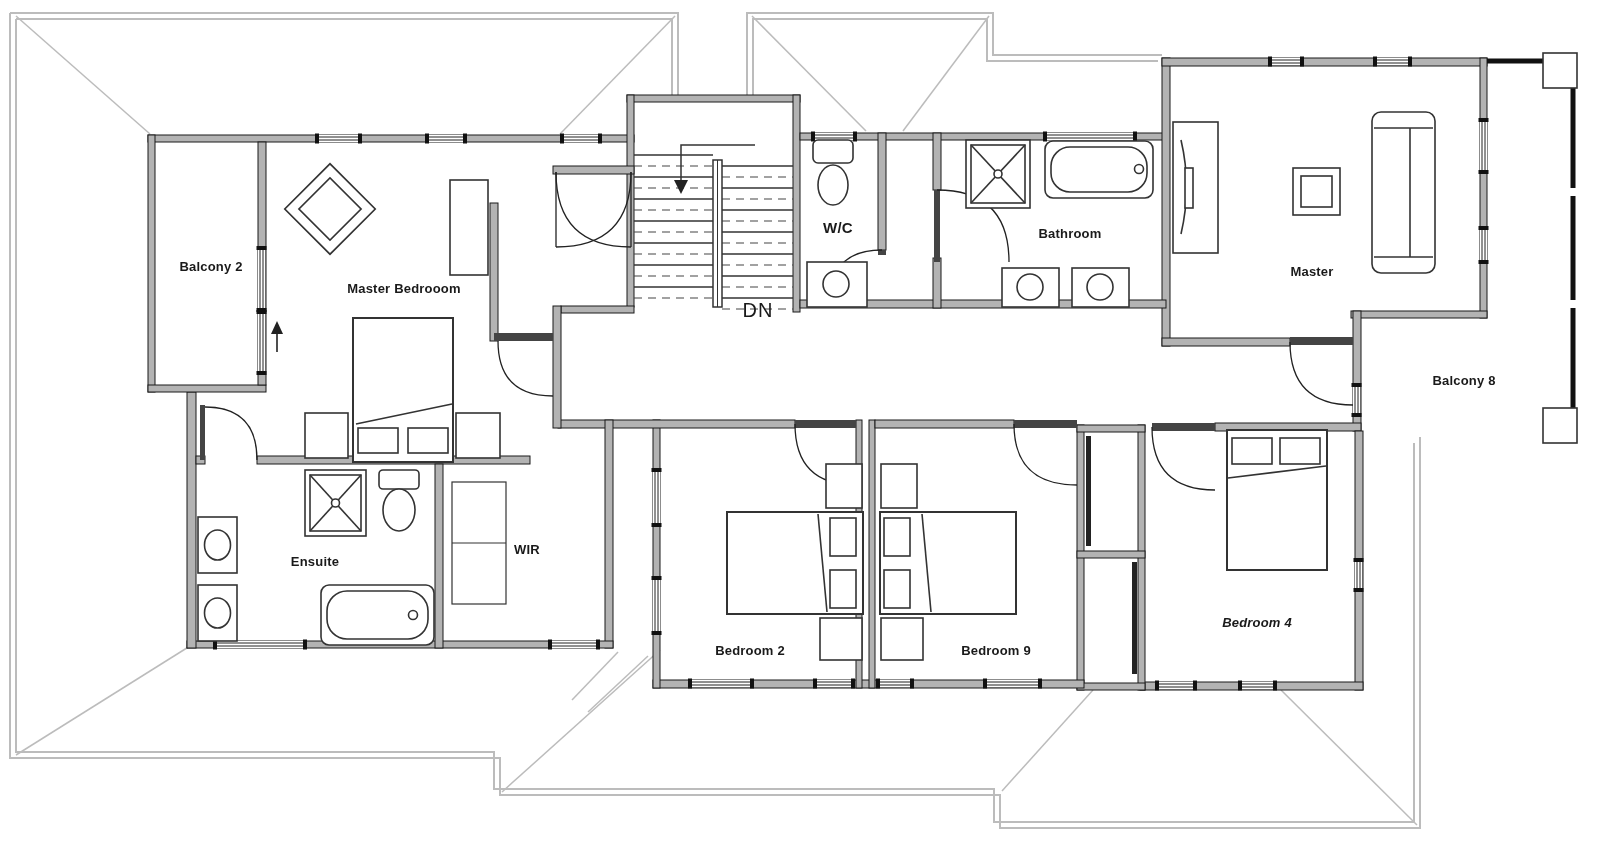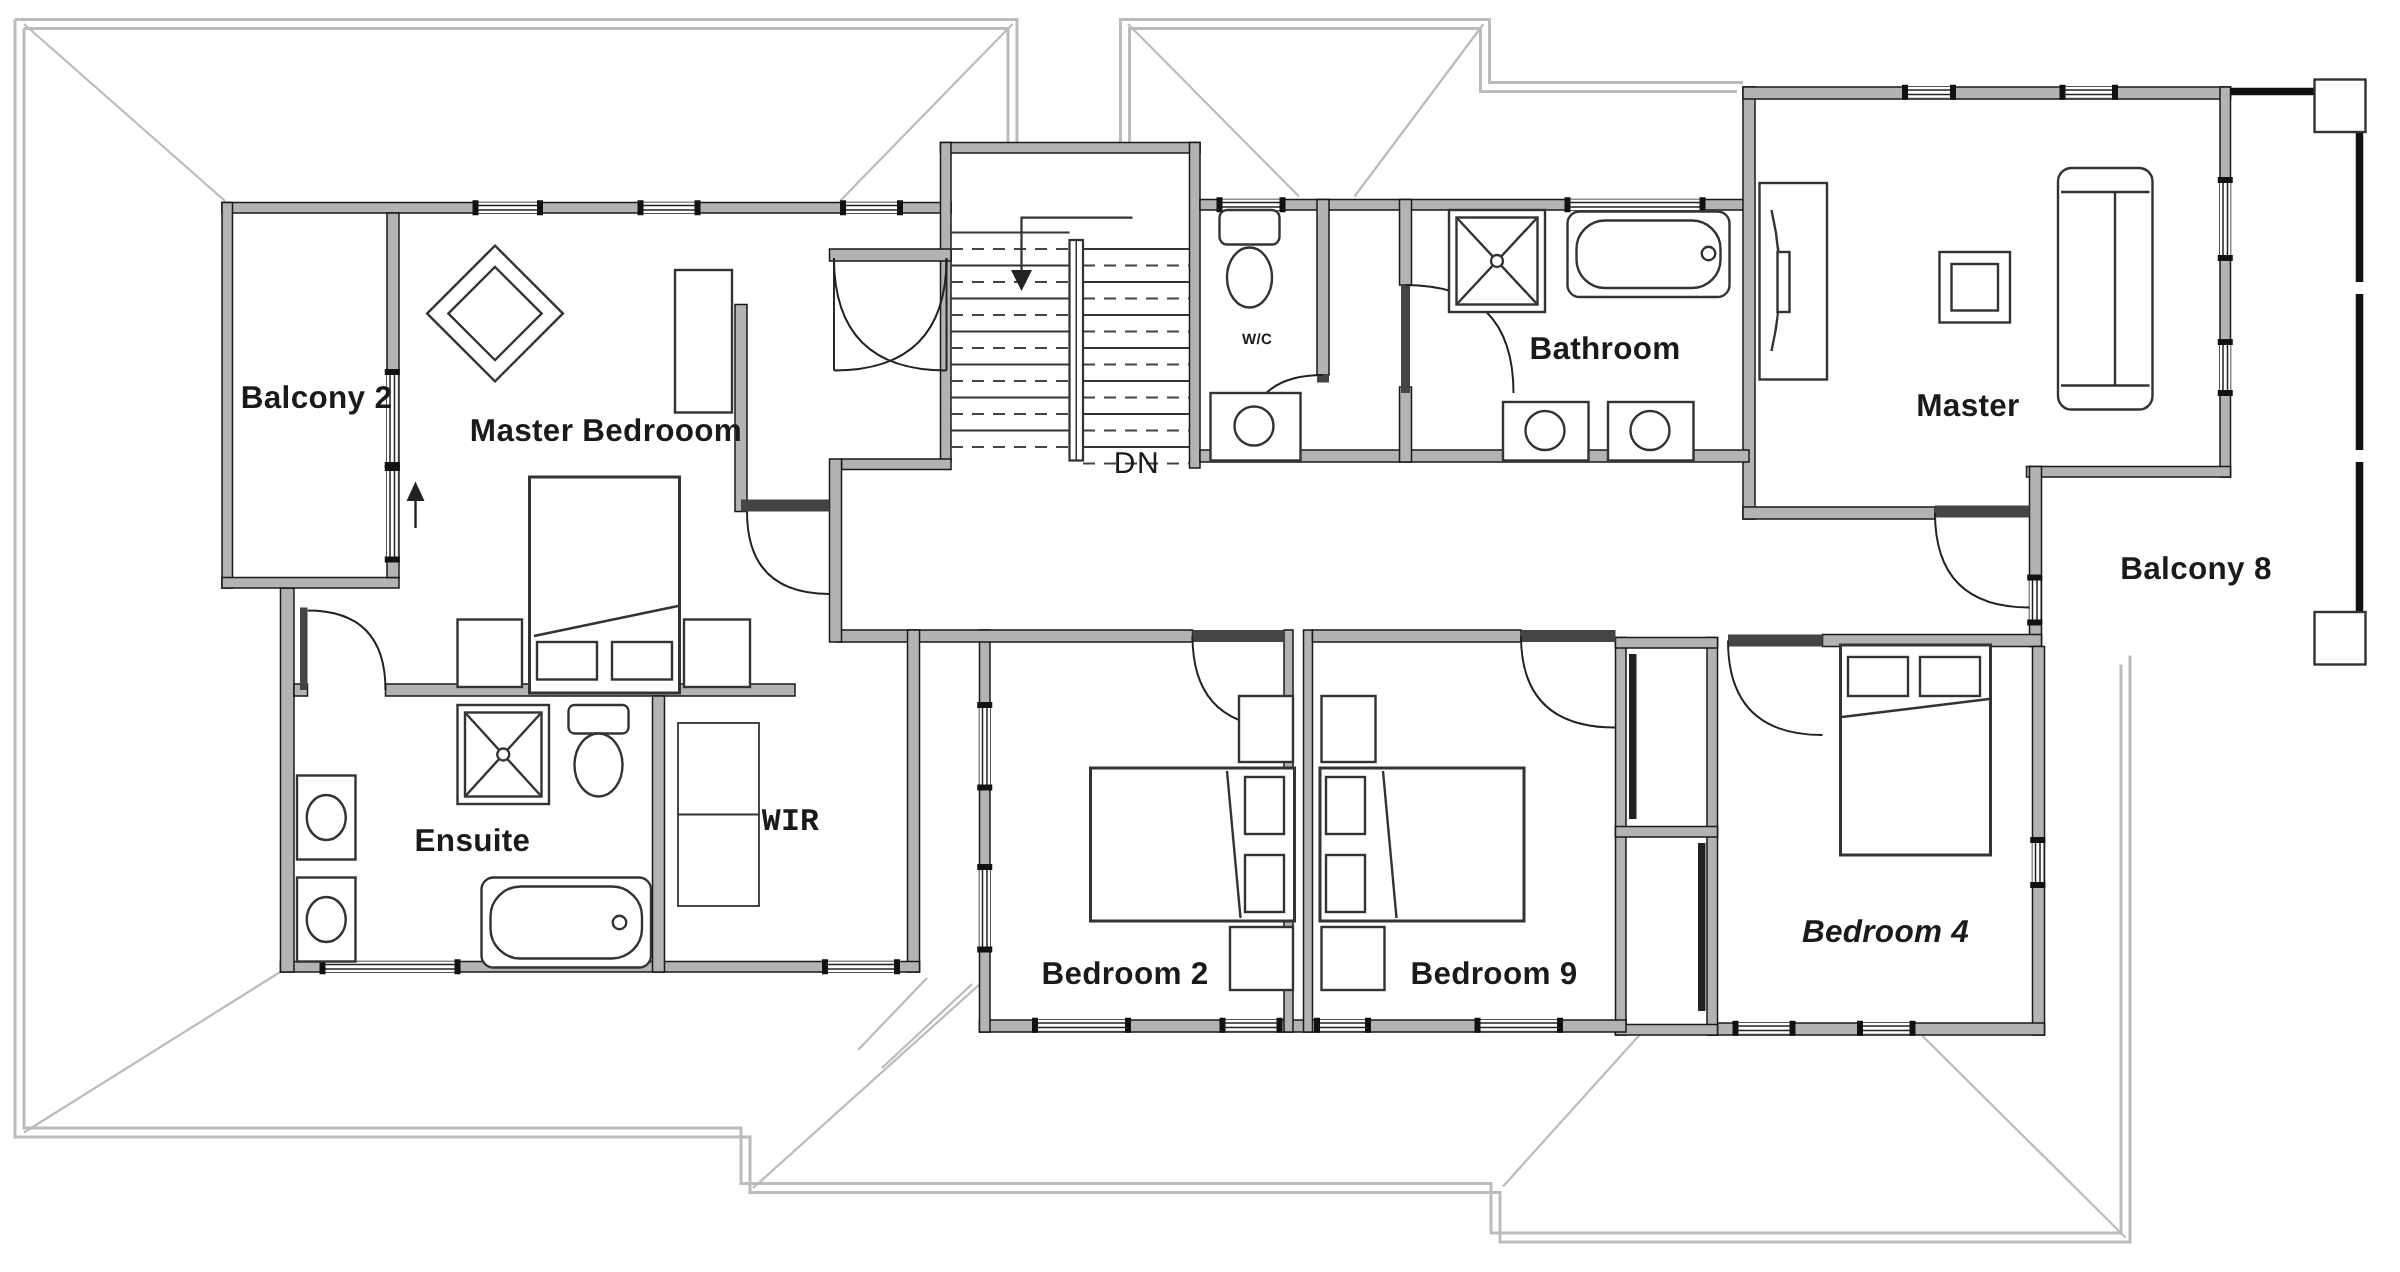--- a/index.html
+++ b/index.html
@@ -1,21 +1,21 @@
 <!DOCTYPE html>
 <html><head>
 <meta charset="utf-8">
 <style>
   html,body{margin:0;padding:0;background:#fff;}
   #stage{position:relative;width:1600px;height:848px;background:#fff;overflow:hidden;
          font-family:"Liberation Sans",sans-serif;}
   #plan-svg{position:absolute;left:0;top:0;}
   .room-label{position:absolute;transform:translate(-50%,-50%);font-weight:bold;
-              font-size:21px;color:#1a1a1a;white-space:nowrap;letter-spacing:.2px;}
-  .small-label{font-size:10px;}
+              font-size:13px;color:#1a1a1a;white-space:nowrap;letter-spacing:.2px;}
+  .small-label{font-size:15px;}
   .dn-label{font-weight:400;font-size:20px;letter-spacing:1px;}
 </style>
 </head>
 <body>
 
 <div id="stage">
 <svg id="plan-svg" width="1600" height="848" viewBox="0 0 1600 848" xmlns="http://www.w3.org/2000/svg">
 
   <g id="roof" fill="none" stroke="#bcbcbc" stroke-width="2">
     <path d="M10,13 H678 V95 M747,95 V13 H993 V55 H1162"></path>
@@ -404,18 +404,18 @@
   </g>
 </svg>
 
   <div class="room-label" style="left:211px;top:266px;">Balcony 2</div>
   <div class="room-label" style="left:404px;top:288px;">Master Bedrooom</div>
   <div class="room-label small-label" style="left:838px;top:227px;">W/C</div>
   <div class="room-label" style="left:1070px;top:233px;">Bathroom</div>
   <div class="room-label" style="left:1312px;top:271px;">Master</div>
   <div class="room-label" style="left:1464px;top:380px;">Balcony 8</div>
   <div class="room-label" style="left:315px;top:561px;">Ensuite</div>
-  <div class="room-label" style="left:527px;top:549px;font-family:Liberation Mono, monospace;">WIR</div>
+  <div class="room-label" style="left:527px;top:549px;">WIR</div>
   <div class="room-label" style="left:750px;top:650px;">Bedroom 2</div>
   <div class="room-label" style="left:996px;top:650px;">Bedroom 9</div>
   <div class="room-label" style="left:1257px;top:622px;font-style:italic;">Bedroom 4</div>
   <div class="room-label dn-label" style="left:740px;top:310px;margin-left:18px;">DN</div>
 </div>
 
 </body></html>

